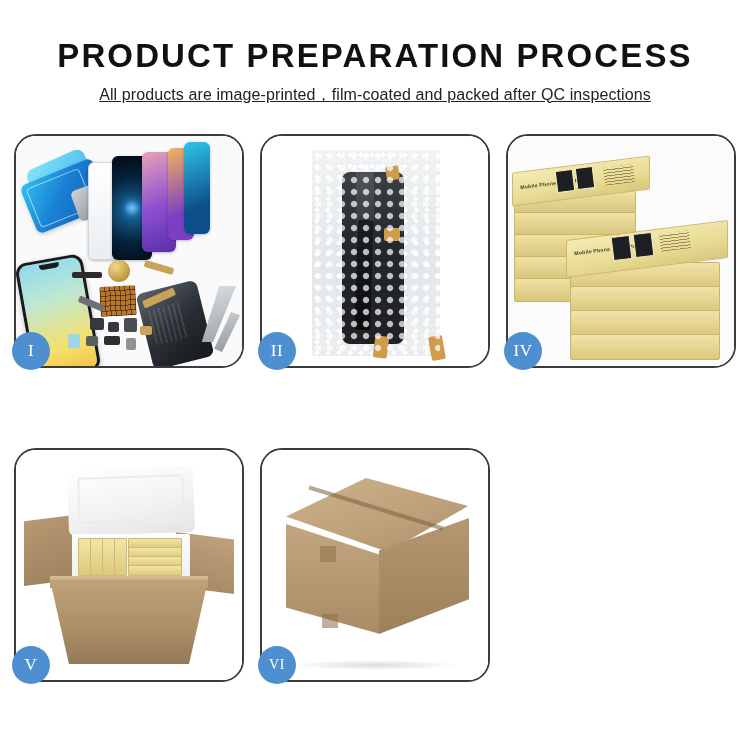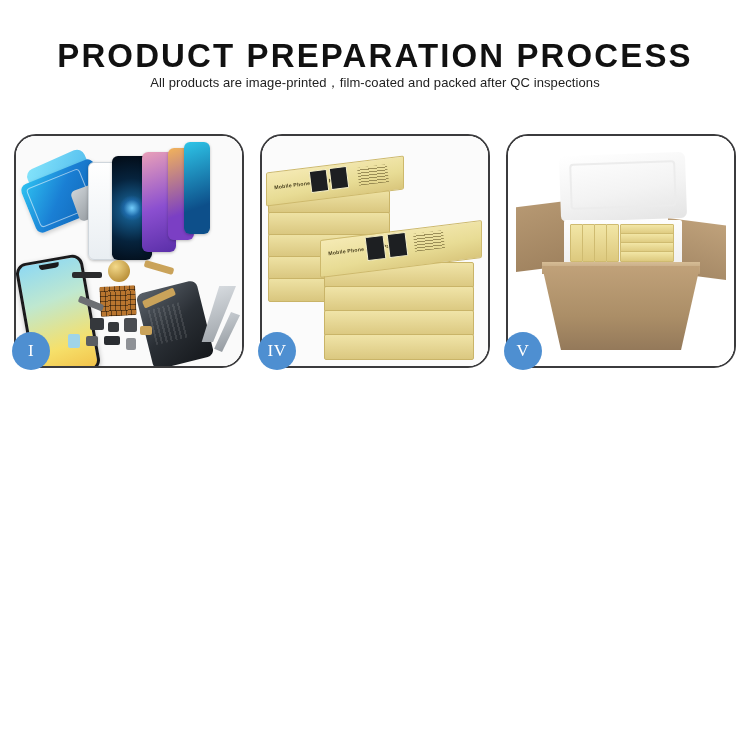--- a/index.html
+++ b/index.html
@@ -18,25 +18,27 @@
   .title{
     font-size:34px;
     font-weight:700;
     letter-spacing:2.2px;
     color:#111111;
     line-height:1.05;
     transform:scaleX(0.97);
     white-space:nowrap;
   }
   .subtitle{
-    font-size:13px;
+    margin-top:11px;
+    font-size:16px;
     font-weight:400;
     color:#222222;
     letter-spacing:.1px;
     white-space:nowrap;
+    text-decoration:underline;
   }
 
   
   .grid{
     position:absolute;
     left:14px;top:134px;
     width:722px;height:548px;
     display:grid;
     grid-template-columns:repeat(3,230px);
     grid-template-rows:repeat(2,234px);
@@ -417,20 +419,37 @@
           <div class="sm sm6"></div>
           <div class="sm sm7"></div>
           <div class="sm sm8"></div>
           <div class="tweezer"></div>
           <div class="tweezer2"></div>
         </div>
       </div>
       <div class="badge">I</div>
     </div>
 
+    <div class="panel p2">
+      <div class="panel-inner">
+        <div class="scene">
+          <div class="bag">
+            <div class="bubbles"></div>
+            <div class="dark-screen"></div>
+            <div class="flexcable"></div>
+            <div class="tape tape1"></div>
+            <div class="tape tape2"></div>
+            <div class="tape tape3"></div>
+            <div class="tape tape4"></div>
+            <div class="bubbles-top"></div>
+          </div>
+        </div>
+      </div>
+      <div class="badge">II</div>
+    </div>
 
 
     <div class="panel p4">
       <div class="panel-inner">
         <div class="scene">
           <div class="stackwrap">
             <div class="bx bxL bxL1"></div>
             <div class="bx bxL bxL2"></div>
             <div class="bx bxL bxL3"></div>
             <div class="bx bxL bxL4"></div>
@@ -472,15 +491,29 @@
           <div class="ybox yb-r ybr2"></div>
           <div class="ybox yb-r ybr3"></div>
           <div class="ybox yb-r ybr4"></div>
           <div class="carton-rim"></div>
           <div class="carton-body"></div>
         </div>
       </div>
       <div class="badge">V</div>
     </div>
 
+    <div class="panel p6">
+      <div class="panel-inner">
+        <div class="scene">
+          <div class="ct-top"></div>
+          <div class="ct-left"></div>
+          <div class="ct-right"></div>
+          <div class="ct-seam"></div>
+          <div class="ct-tape ct-tape1"></div>
+          <div class="ct-tape ct-tape2"></div>
+          <div class="shadow"></div>
+        </div>
+      </div>
+      <div class="badge small">VI</div>
+    </div>
 
   </div>
 </div>
 
 </body></html>

